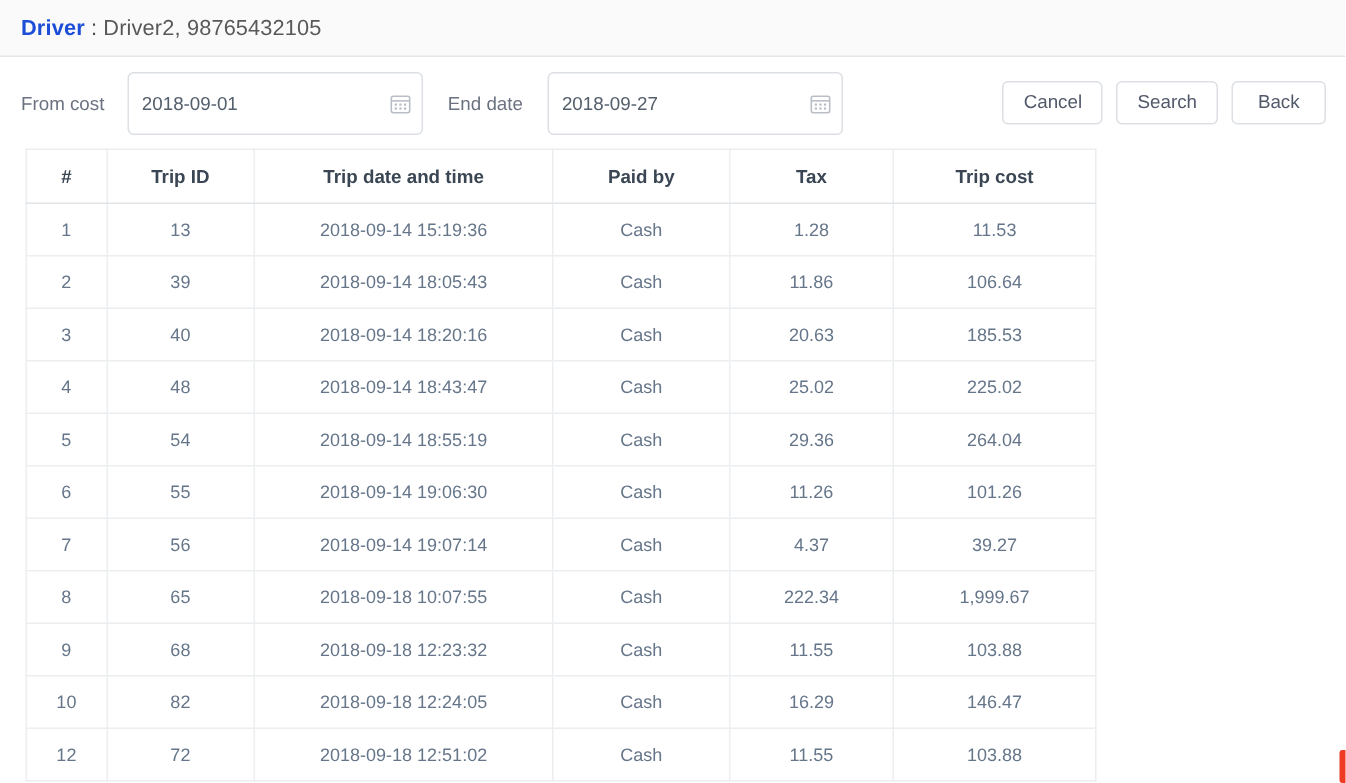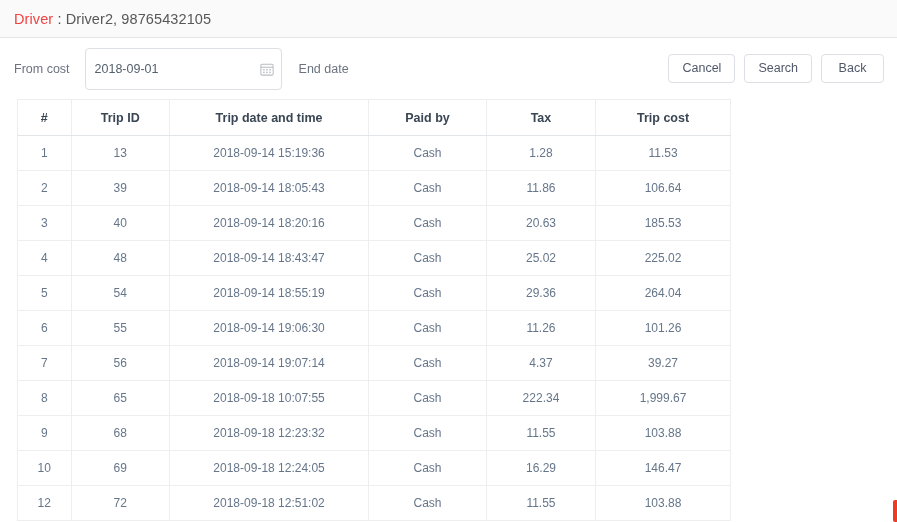--- a/index.html
+++ b/index.html
@@ -27,22 +27,22 @@
     align-items: center;
     padding: 0 0 0 14px;
   }
   .page-title {
     font-size: 14.5px;
     color: #4a4a4a;
     letter-spacing: 0.1px;
     white-space: nowrap;
   }
   .page-title .title-label {
-    font-weight: normal;
-    color: #ef4444;
+    font-weight: bold;
+    color: #1d4ed8;
   }
   .page-title .title-sep {
     color: #4a4a4a;
     font-weight: normal;
   }
   .page-title .title-value {
     color: #585858;
     font-weight: normal;
   }
 
@@ -190,20 +190,33 @@
       <rect x="7.1" y="8" width="1.7" height="1.7" fill="#b9bec4"></rect>
       <rect x="10.6" y="8" width="1.7" height="1.7" fill="#b9bec4"></rect>
       <rect x="3.6" y="11" width="1.7" height="1.7" fill="#b9bec4"></rect>
       <rect x="7.1" y="11" width="1.7" height="1.7" fill="#b9bec4"></rect>
       <rect x="10.6" y="11" width="1.7" height="1.7" fill="#b9bec4"></rect>
     </svg>
   </div>
 
   <span class="field-label label-end">End date</span>
 
+  <div class="date-field">
+    <input class="date-input" type="text" readonly="" value="2018-09-27" style="">
+    <svg class="cal-icon" viewBox="0 0 16 16">
+      <rect x="1" y="2.5" width="14" height="12.5" rx="1.6" ry="1.6" fill="none" stroke="#b9bec4" stroke-width="1.2"></rect>
+      <line x1="1" y1="6" x2="15" y2="6" stroke="#b9bec4" stroke-width="1.2"></line>
+      <rect x="3.6" y="8" width="1.7" height="1.7" fill="#b9bec4"></rect>
+      <rect x="7.1" y="8" width="1.7" height="1.7" fill="#b9bec4"></rect>
+      <rect x="10.6" y="8" width="1.7" height="1.7" fill="#b9bec4"></rect>
+      <rect x="3.6" y="11" width="1.7" height="1.7" fill="#b9bec4"></rect>
+      <rect x="7.1" y="11" width="1.7" height="1.7" fill="#b9bec4"></rect>
+      <rect x="10.6" y="11" width="1.7" height="1.7" fill="#b9bec4"></rect>
+    </svg>
+  </div>
 
   <div class="btn-group">
     <button class="btn">Cancel</button>
     <button class="btn">Search</button>
     <button class="btn">Back</button>
   </div>
 </div>
 
 <div class="table-wrap">
   <table class="trips">
@@ -293,21 +306,21 @@
         <tr>
           <td>9</td>
           <td>68</td>
           <td>2018-09-18 12:23:32</td>
           <td>Cash</td>
           <td>11.55</td>
           <td>103.88</td>
         </tr>
         <tr>
           <td>10</td>
-          <td>69</td>
+          <td>82</td>
           <td>2018-09-18 12:24:05</td>
           <td>Cash</td>
           <td>16.29</td>
           <td>146.47</td>
         </tr>
         <tr>
           <td>12</td>
           <td>72</td>
           <td>2018-09-18 12:51:02</td>
           <td>Cash</td>

